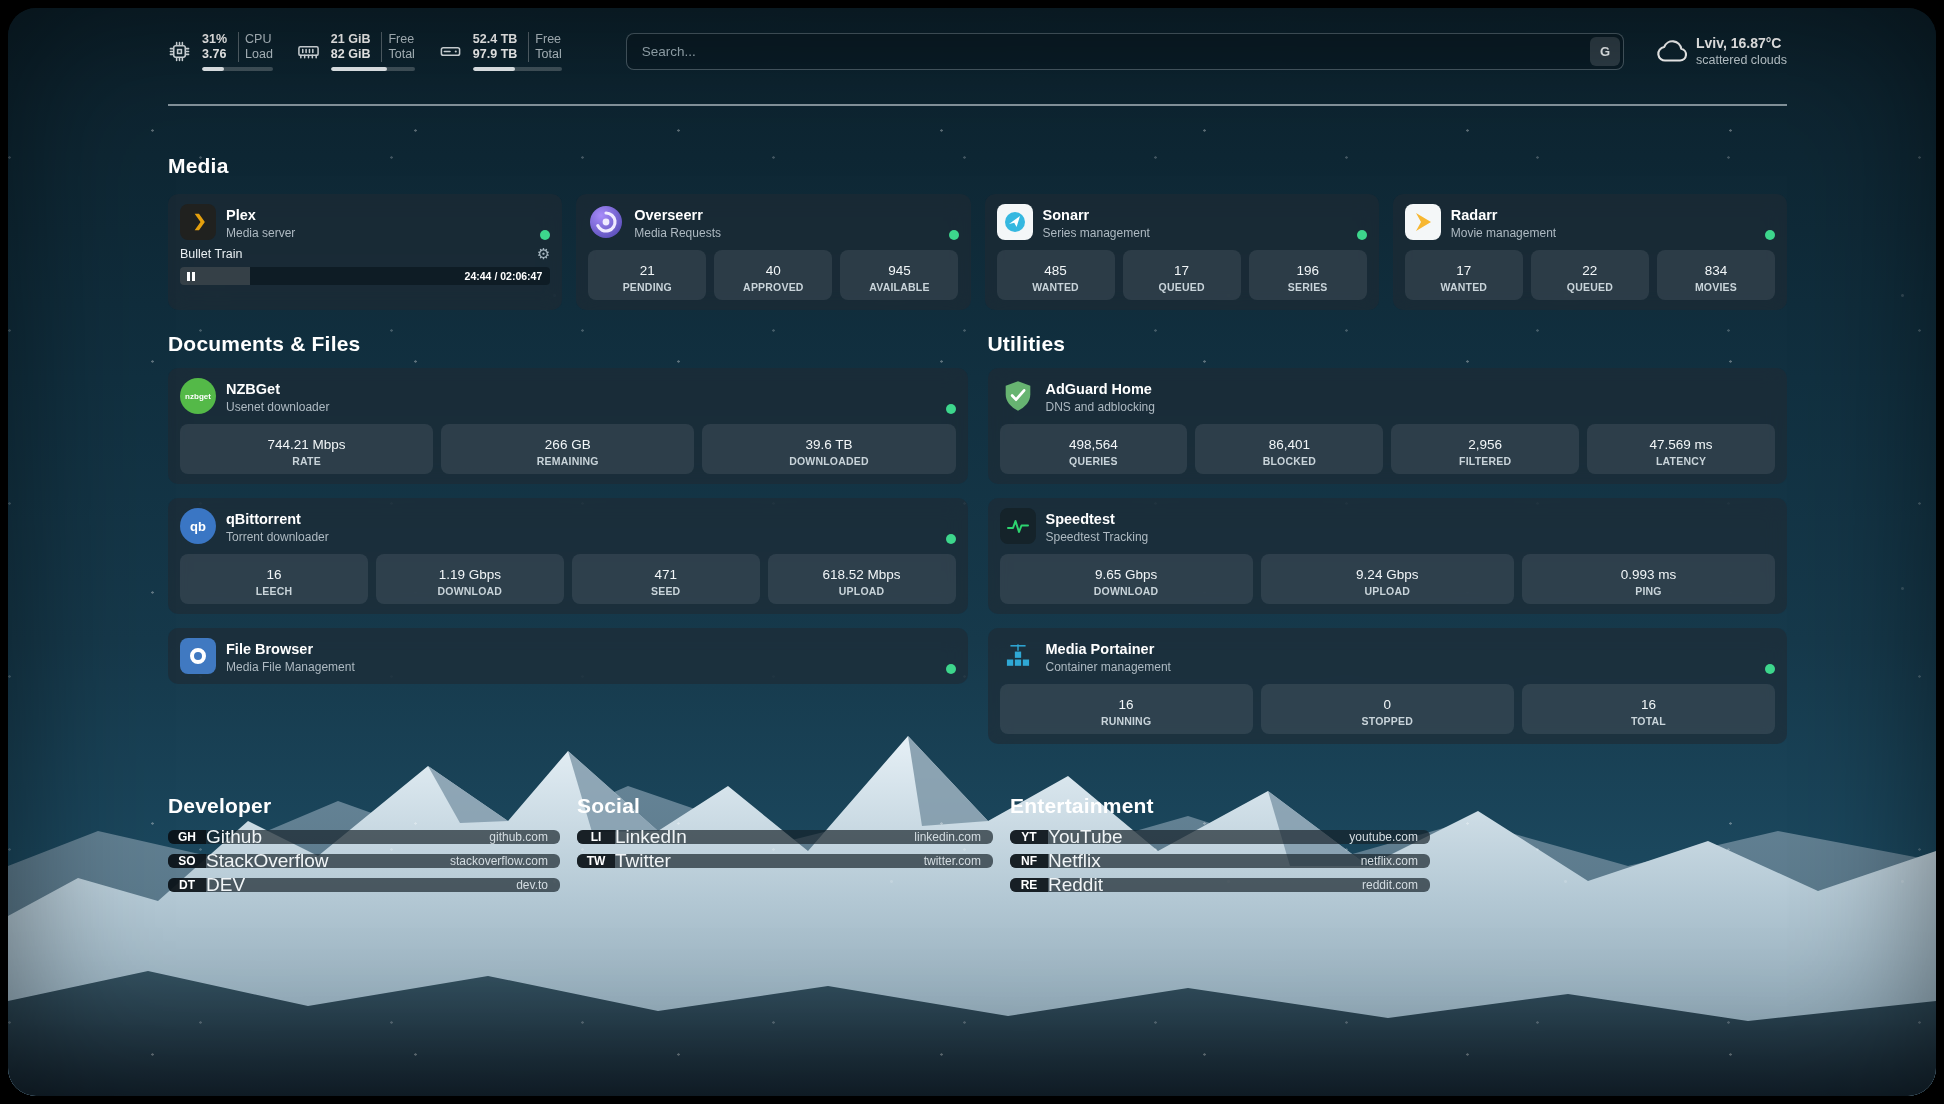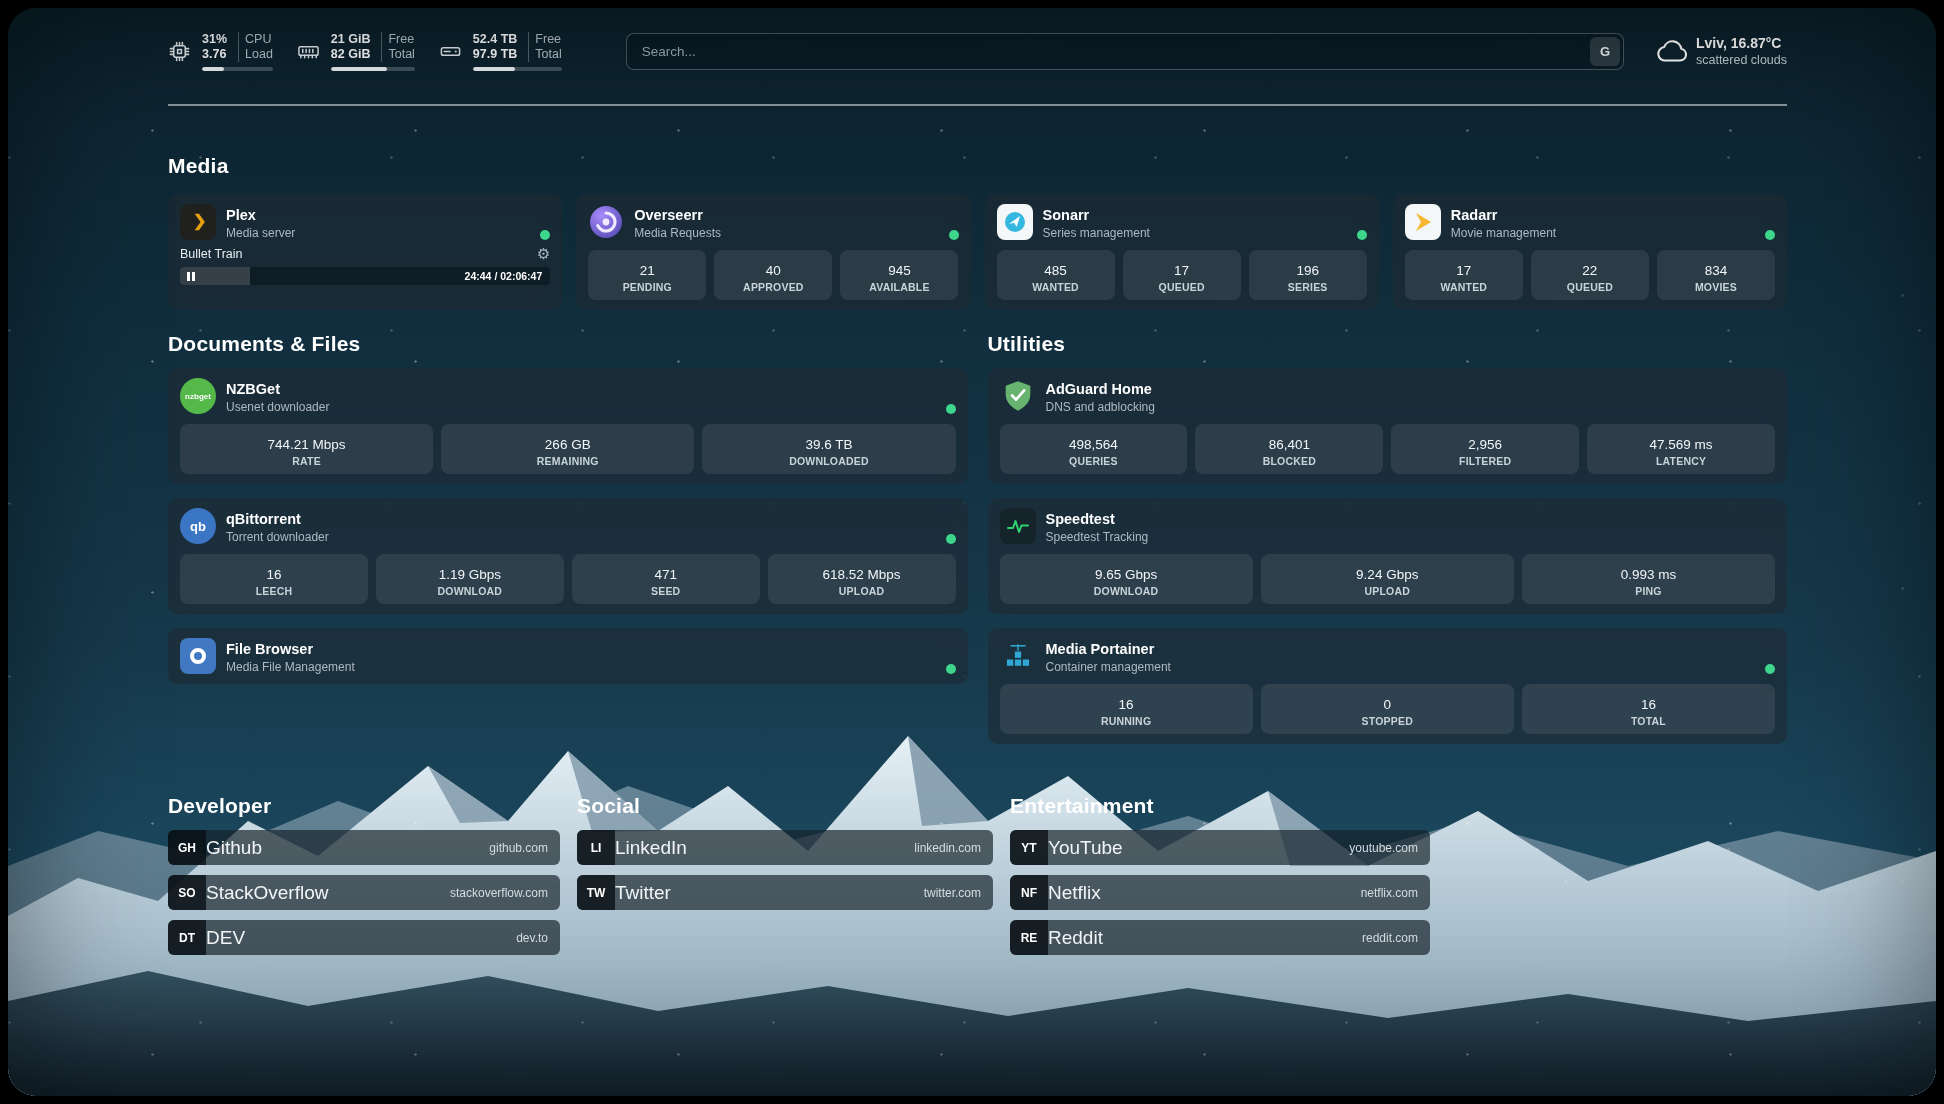--- a/index.html
+++ b/index.html
@@ -98,21 +98,21 @@
 
   
   .mid-grid { display:grid; grid-template-columns:1fr 1fr; gap:20px; margin-top:22px; align-items:start; }
   .col-title { margin-bottom:12px; }
   .col .card { margin-bottom:14px; }
   .col .card:last-child { margin-bottom:0; }
 
   
   .bookmarks { margin-top:50px; width:1262px; display:grid; grid-template-columns:392px 416px 420px; column-gap:17px; align-items:start; }
   .bm-title { margin-bottom:12px; }
-  .bm-row { display:flex; align-items:center; height:35px; border-radius:6px; overflow:hidden; background:rgba(20,32,40,.68); margin-bottom:10px; cursor:pointer; }
+  .bm-row { display:flex; align-items:center; height:14px; border-radius:6px; overflow:hidden; background:rgba(20,32,40,.68); margin-bottom:10px; cursor:pointer; }
   .bm-badge { width:38px; align-self:stretch; background:rgba(9,16,21,.78); color:#fff; font-weight:700; font-size:12px; display:flex; align-items:center; justify-content:center; flex:none; }
   .bm-name { font-size:19px; color:#f1f5f7; }
   .bm-url { margin-left:auto; margin-right:12px; font-size:12px; color:#d4dde2; }
 </style>
 </head>
 <body>
 
 <div class="frame">
 
   <svg class="mountains" viewBox="0 0 1928 480" preserveAspectRatio="none">

